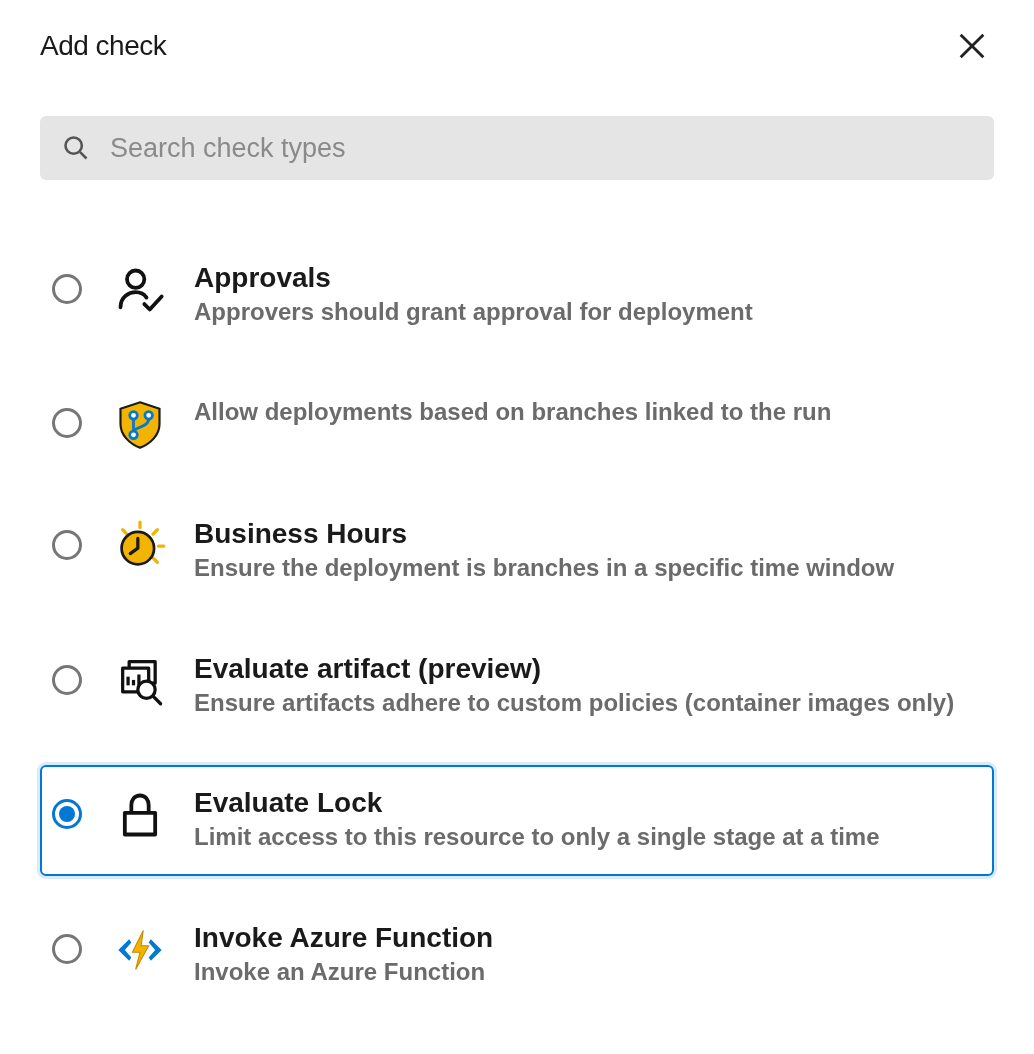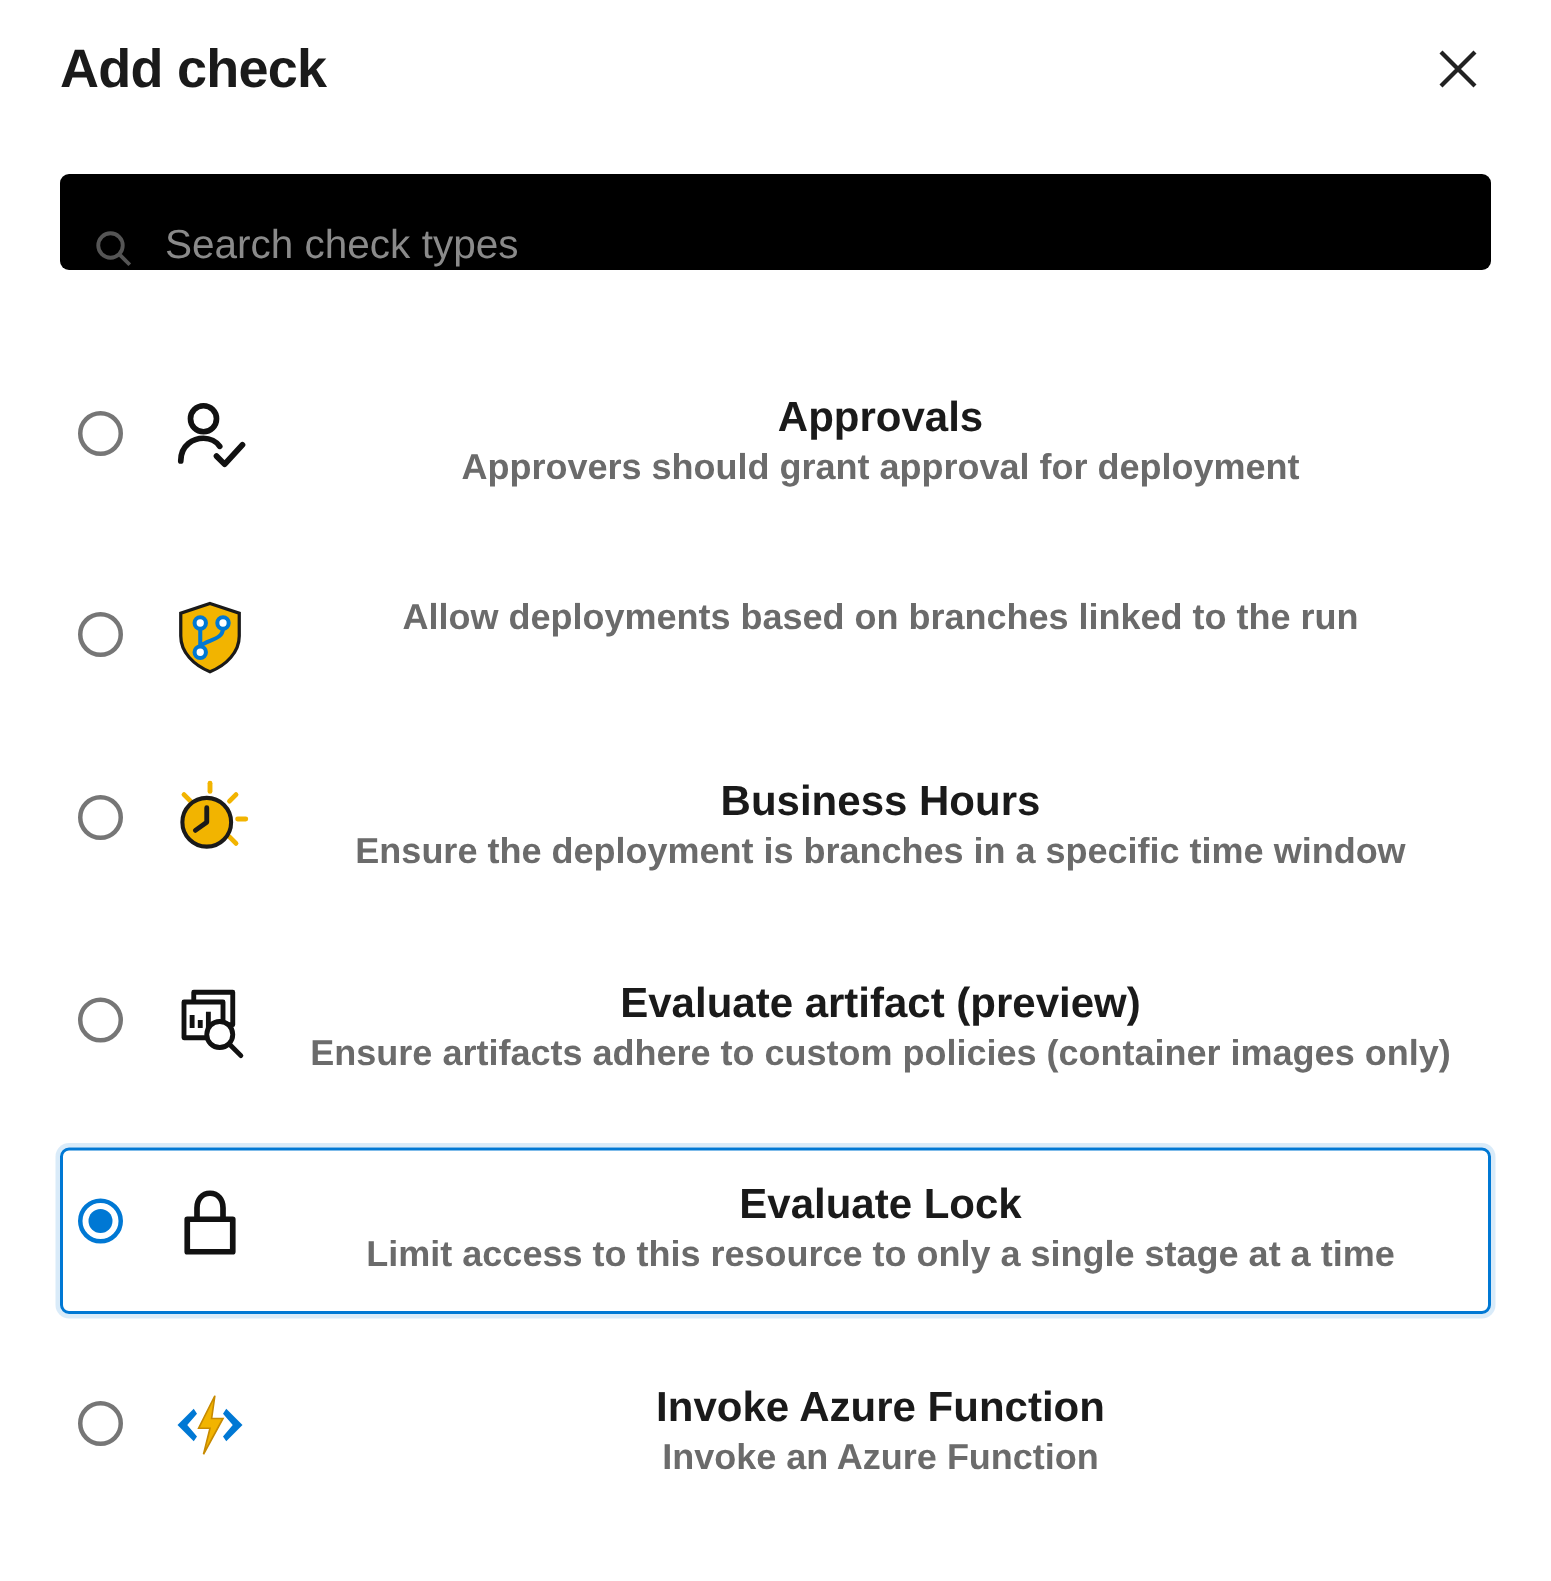--- a/index.html
+++ b/index.html
@@ -5,43 +5,42 @@
   * { box-sizing: border-box; }
   html, body {
     margin: 0; padding: 0;
     width: 1034px; height: 1054px;
     font-family: -apple-system, BlinkMacSystemFont, "Segoe UI", Helvetica, Arial, sans-serif;
     background: #fff;
     color: #1a1a1a;
   }
   .panel { padding: 24px 40px 0 40px; }
   .header { display: flex; align-items: center; justify-content: space-between; margin-bottom: 48px; }
-  .title { font-size: 36px; font-weight: 700; letter-spacing: -0.5px; }
+  .title { font-size: 28px; font-weight: 400; letter-spacing: -0.5px; }
   .close-btn { width: 44px; height: 44px; display:flex; align-items:center; justify-content:center; cursor:pointer; }
   .close-btn svg { width: 34px; height: 34px; stroke:#222; stroke-width:2; }
   .search-box {
-    display:flex; align-items:flex-end;
-    background:#000000; border-radius:6px;
+    display:flex; align-items:center;
+    background:#e5e5e5; border-radius:6px;
     height:64px; padding:0 22px;
     margin-bottom: 60px;
   }
   .search-box svg { width:28px; height:28px; stroke:#555; fill:none; stroke-width:2.2; margin-right:18px; }
   .search-input {
     border:none; background:transparent; outline:none;
     font-size:27px; color:#6b6b6b; flex:1;
   }
   .search-input::placeholder { color:#8a8a8a; }
   .list { display:flex; flex-direction:column; }
   .item {
     display:flex; align-items:flex-start;
     padding:20px 12px 20px 10px;
     border:2px solid transparent; border-radius:6px;
     cursor:pointer;
     margin-bottom: 24px;
-    text-align: center;
   }
   .item.selected {
     border:2px solid #0078d4;
     box-shadow: 0 0 0 3px rgba(0,120,212,0.15);
     margin-bottom: 24px;
   }
   .radio {
     width:30px; height:30px; border-radius:50%;
     border:3px solid #767676; flex:0 0 30px;
     margin-top:12px; margin-right:28px;

